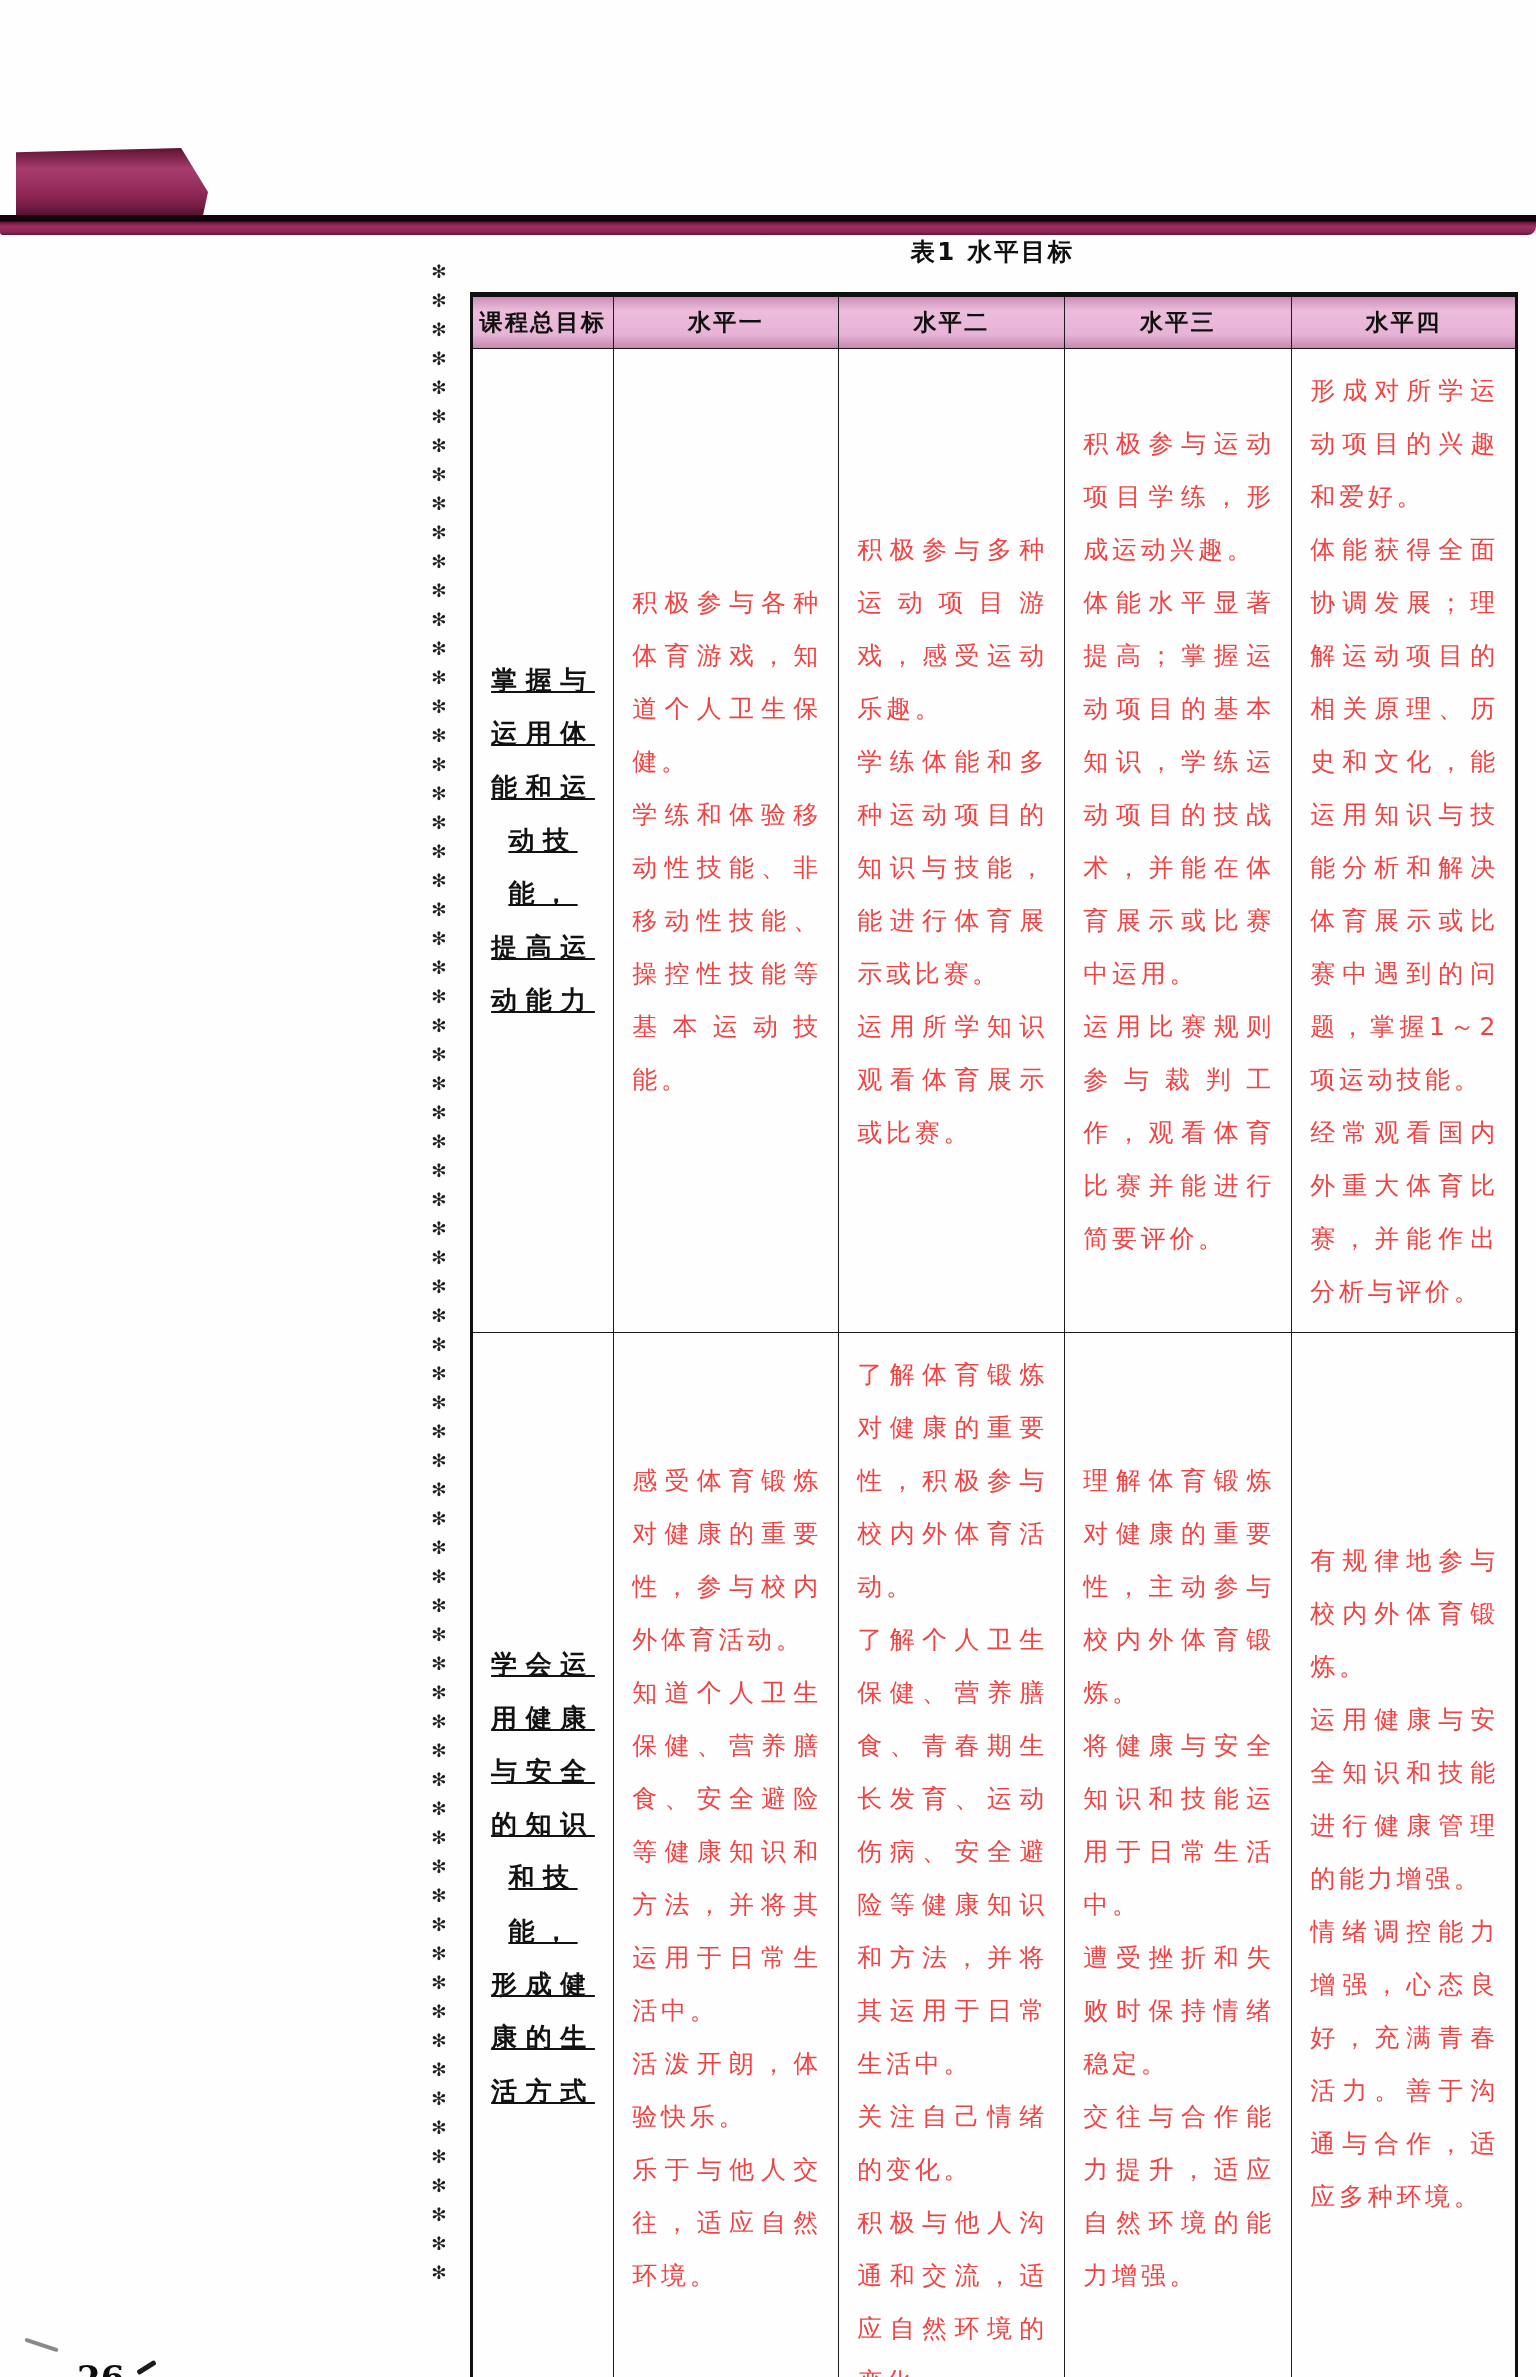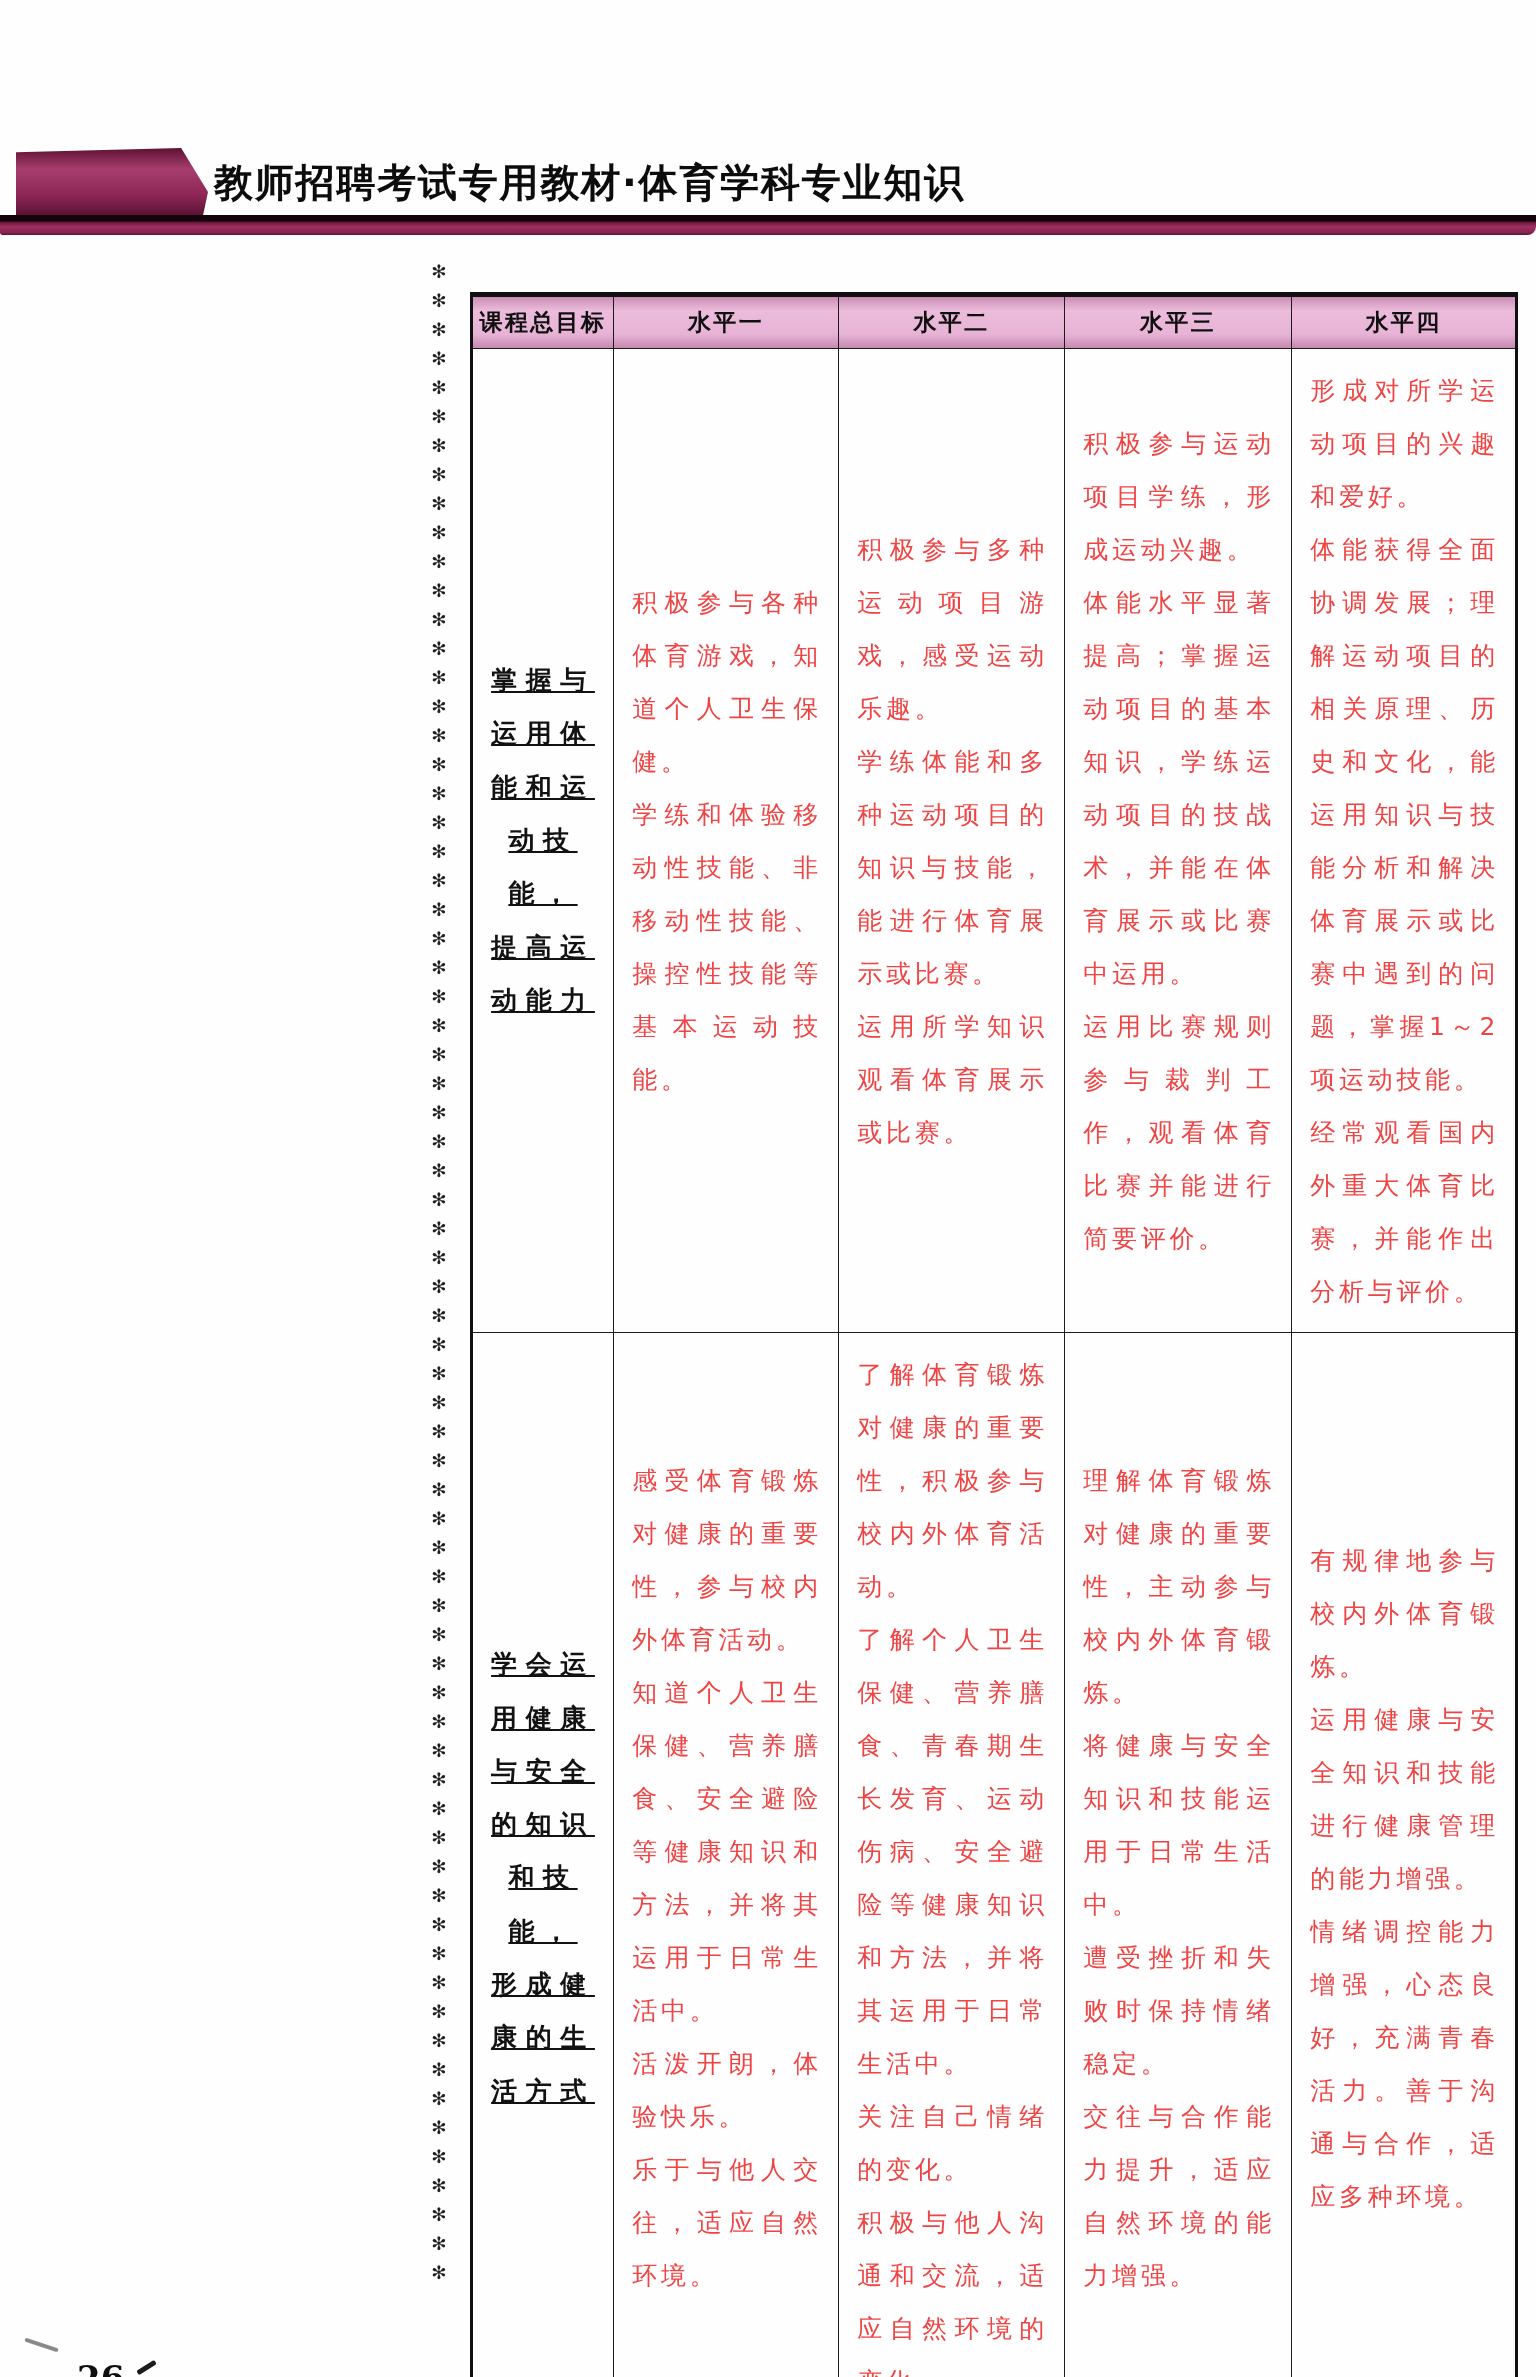--- a/index.html
+++ b/index.html
@@ -76,24 +76,24 @@
     transform:rotate(-32deg);border-radius:1.8px;
   }
 </style>
 </head>
 <body>
 
 <div class="page">
 
   <div class="ribbon"></div>
   <div class="header-bar"></div>
-  <div class="header-title">教师招聘考试专用教材·体育学科专业知识</div>
 
   <div class="ornament">✻✻✻✻✻✻✻✻✻✻✻✻✻✻✻✻✻✻✻✻✻✻✻✻✻✻✻✻✻✻✻✻✻✻✻✻✻✻✻✻✻✻✻✻✻✻✻✻✻✻✻✻✻✻✻✻✻✻✻✻✻✻✻✻✻✻✻✻✻✻</div>
 
+  <div class="table-title">表1 水平目标</div>
 
   <table class="level-table">
     <colgroup>
       <col style="width:142px">
         <col style="width:225px">
         <col style="width:226px">
         <col style="width:227px">
         <col style="width:225px">
     </colgroup>
     <thead>

